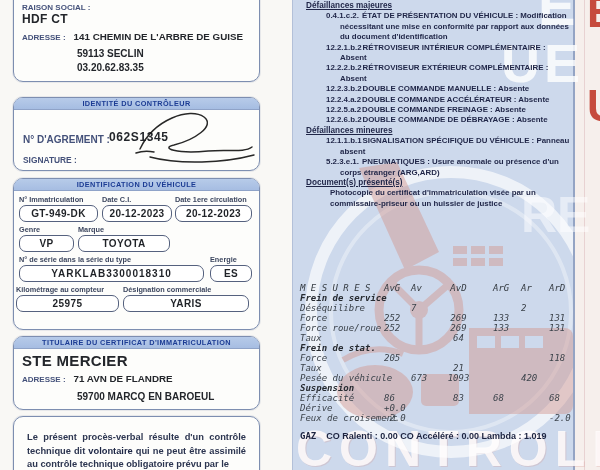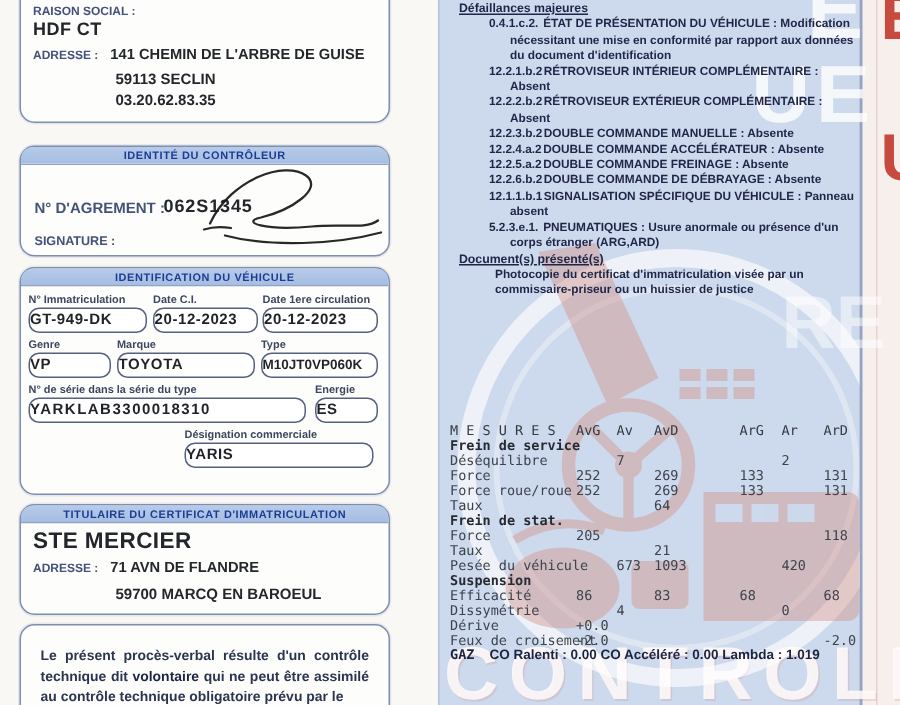--- a/index.html
+++ b/index.html
@@ -41,21 +41,21 @@
   #box-controller .agr-label{position:absolute;left:9px;top:36px;font-size:10px;}
   #box-controller .agr-val{position:absolute;left:95px;top:32px;font-size:12px;font-weight:600;letter-spacing:.6px;}
   #box-controller .sig-label{position:absolute;left:9px;top:57px;font-size:8.4px;}
   #box-controller svg{position:absolute;left:118px;top:9px;}
 
   #box-vehicle{top:178px;height:150px;}
   .vcell{position:absolute;}
   .vlabel{display:block;font-size:7.3px;font-weight:bold;color:#3c465f;margin-bottom:1px;white-space:nowrap;}
   .vbox{
     display:block;border:1.2px solid #55617e;border-radius:7px;background:#fff;
-    height:15px;line-height:15px;text-align:left;
+    height:15px;line-height:15px;text-align:center;
     font-size:10px;font-weight:600;color:#1f2227;letter-spacing:.4px;white-space:nowrap;overflow:hidden;
   }
   .r1c1{left:5px;top:16px;width:79px;}
   .r1c2{left:88px;top:16px;width:70px;}
   .r1c3{left:161px;top:16px;width:77px;}
   .r2c1{left:5px;top:46px;width:55px;}
   .r2c2{left:64px;top:46px;width:92px;}
   .r2c3{left:160px;top:46px;width:78px;}
   .r2c3 .vbox{font-size:9px;letter-spacing:0;}
   .r3c1{left:5px;top:76px;width:185px;}
@@ -92,26 +92,26 @@
 
   .defects{position:absolute;left:5px;top:1px;width:272px;z-index:2;
     font-size:7.9px;font-weight:bold;color:#1f2547;line-height:10.4px;}
   .dtitle{margin-left:8px;text-decoration:underline;font-size:8.2px;}
   .ditem{padding-left:14px;text-indent:-14px;margin-left:28px;}
   .dcode{margin-right:1px;}
   .ditem.doc{padding-left:4px;text-indent:0;font-weight:600;}
 
   .mtable{position:absolute;left:7px;top:283px;width:268px;z-index:2;
     font-family:"DejaVu Sans Mono", monospace;font-size:9px;line-height:10px;color:#3c434b;}
-  .mrow{display:flex;height:10px;white-space:nowrap;}
+  .mrow{display:flex;height:10px;white-space:nowrap;font-style:italic;}
   .mlabel{width:82px;flex:none;overflow:visible;}
   .mc{flex:none;box-sizing:border-box;}
   .c0{width:27px;padding-left:2px;}
   .c1{width:27px;padding-left:2px;}
-  .c2{width:45px;}
+  .c2{width:45px;text-align:center;}
   .c3{width:34px;padding-left:12px;}
   .c4{width:27px;padding-left:6px;}
   .c5{width:30px;padding-left:7px;}
   .mhead{color:#33393f;}
   .mrow.bold .mlabel{font-weight:bold;color:#272b31;}
 
   .gaz{position:absolute;left:7px;top:431px;z-index:2;font-size:9px;color:#1c2340;white-space:nowrap;}
   .gaz .glabel{font-family:"DejaVu Sans Mono", monospace;font-weight:bold;margin-right:10px;}
   .gaz .gtext{font-weight:bold;margin-top:24px;}
 
@@ -174,20 +174,21 @@
       <div>
 
       <div class="ditem"><span class="dcode">0.4.1.c.2.</span><span> ÉTAT DE PRÉSENTATION DU VÉHICULE : Modification nécessitant une mise en conformité par rapport aux données du document d'identification</span></div>
           <div class="ditem"><span class="dcode">12.2.1.b.2</span><span>RÉTROVISEUR INTÉRIEUR COMPLÉMENTAIRE : Absent</span></div>
           <div class="ditem"><span class="dcode">12.2.2.b.2</span><span>RÉTROVISEUR EXTÉRIEUR COMPLÉMENTAIRE : Absent</span></div>
           <div class="ditem"><span class="dcode">12.2.3.b.2</span><span>DOUBLE COMMANDE MANUELLE : Absente</span></div>
           <div class="ditem"><span class="dcode">12.2.4.a.2</span><span>DOUBLE COMMANDE ACCÉLÉRATEUR : Absente</span></div>
           <div class="ditem"><span class="dcode">12.2.5.a.2</span><span>DOUBLE COMMANDE FREINAGE : Absente</span></div>
           <div class="ditem"><span class="dcode">12.2.6.b.2</span><span>DOUBLE COMMANDE DE DÉBRAYAGE : Absente</span></div>
         </div>
+      <div class="dtitle">Défaillances mineures</div>
       <div>
 
       <div class="ditem"><span class="dcode">12.1.1.b.1</span><span>SIGNALISATION SPÉCIFIQUE DU VÉHICULE : Panneau absent</span></div>
           <div class="ditem"><span class="dcode">5.2.3.e.1.</span><span> PNEUMATIQUES : Usure anormale ou présence d'un corps étranger (ARG,ARD)</span></div>
         </div>
       <div class="dtitle">Document(s) présenté(s)</div>
       <div>
 
       <div class="ditem doc bold">Photocopie du certificat d'immatriculation visée par un commissaire-priseur ou un huissier de justice</div>
         </div>
@@ -296,29 +297,20 @@
             <span class="mc c5"></span>
           </div>
           <div class="mrow">
             <span class="mlabel">Efficacité</span>
             <span class="mc c0">86</span>
             <span class="mc c1"></span>
             <span class="mc c2">83</span>
             <span class="mc c3">68</span>
             <span class="mc c4"></span>
             <span class="mc c5">68</span>
-          </div>
-          <div class="mrow">
-            <span class="mlabel">Dissymétrie</span>
-            <span class="mc c0"></span>
-            <span class="mc c1">4</span>
-            <span class="mc c2"></span>
-            <span class="mc c3"></span>
-            <span class="mc c4">0</span>
-            <span class="mc c5"></span>
           </div>
           <div class="mrow">
             <span class="mlabel">Dérive</span>
             <span class="mc c0">+0.0</span>
             <span class="mc c1"></span>
             <span class="mc c2"></span>
             <span class="mc c3"></span>
             <span class="mc c4"></span>
             <span class="mc c5"></span>
           </div>
@@ -382,31 +374,31 @@
       <span class="vbox">20-12-2023</span>
     </div>
     <div class="vcell r2c1">
       <span class="vlabel">Genre</span>
       <span class="vbox">VP</span>
     </div>
     <div class="vcell r2c2">
       <span class="vlabel">Marque</span>
       <span class="vbox">TOYOTA</span>
     </div>
-    <div class="vcell r2c3">
-      <span class="vlabel">Type</span>
-      <span class="vbox">M10JT0VP060K</span>
-    </div>
     <div class="vcell r3c1">
       <span class="vlabel">N° de série dans la série du type</span>
       <span class="vbox">YARKLAB3300018310</span>
     </div>
     <div class="vcell r3c2">
       <span class="vlabel">Energie</span>
       <span class="vbox">ES</span>
+    </div>
+    <div class="vcell r4c1">
+      <span class="vlabel">Kilométrage au compteur</span>
+      <span class="vbox">25975</span>
     </div>
     <div class="vcell r4c2">
       <span class="vlabel">Désignation commerciale</span>
       <span class="vbox">YARIS</span>
     </div>
   </div>
 
   <div class="lbox" id="box-holder">
     <div class="hbar">TITULAIRE DU CERTIFICAT D'IMMATRICULATION</div>
     <span class="nom">STE MERCIER</span>

